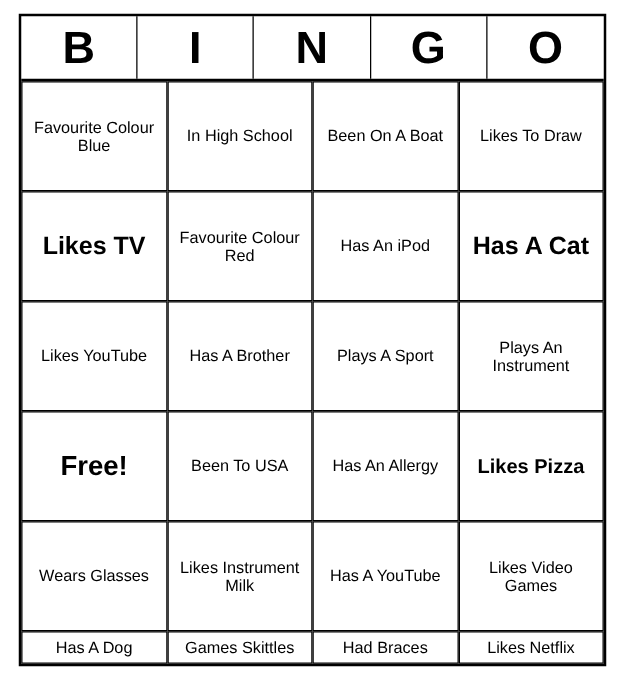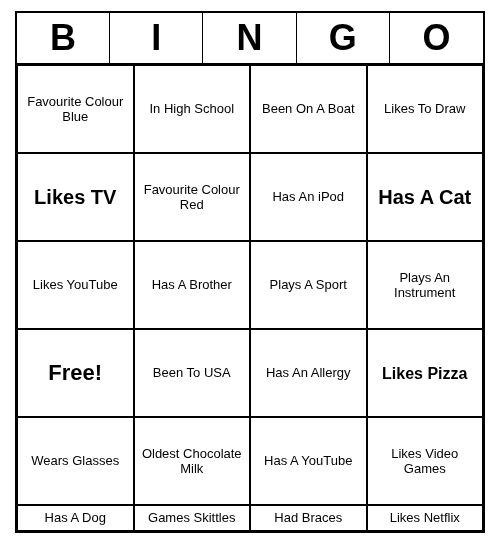--- a/index.html
+++ b/index.html
@@ -82,21 +82,21 @@
       <div class="bingo-cell large-text">Has A Cat</div>
       <div class="bingo-cell">Likes YouTube</div>
       <div class="bingo-cell">Has A Brother</div>
       <div class="bingo-cell">Plays A Sport</div>
       <div class="bingo-cell">Plays An Instrument</div>
       <div class="bingo-cell free">Free!</div>
       <div class="bingo-cell">Been To USA</div>
       <div class="bingo-cell">Has An Allergy</div>
       <div class="bingo-cell medium-text">Likes Pizza</div>
       <div class="bingo-cell">Wears Glasses</div>
-      <div class="bingo-cell">Oldest Chocolate Milk</div>
+      <div class="bingo-cell">Likes Instrument Milk</div>
       <div class="bingo-cell">Has A YouTube</div>
       <div class="bingo-cell">Likes Video Games</div>
       <div class="bingo-cell">Has A Dog</div>
       <div class="bingo-cell">Games Skittles</div>
       <div class="bingo-cell">Had Braces</div>
       <div class="bingo-cell">Likes Netflix</div>
     </div>
 </div>
 
 </body></html>

